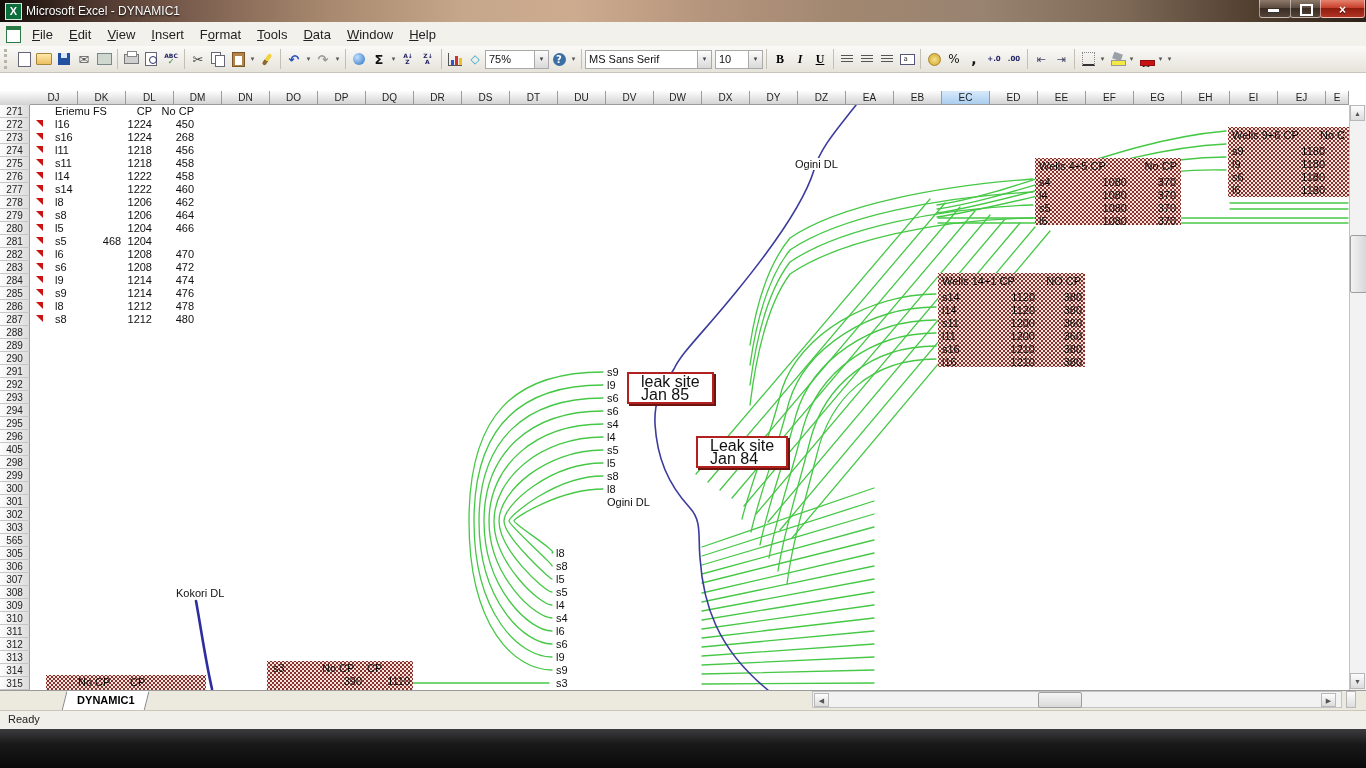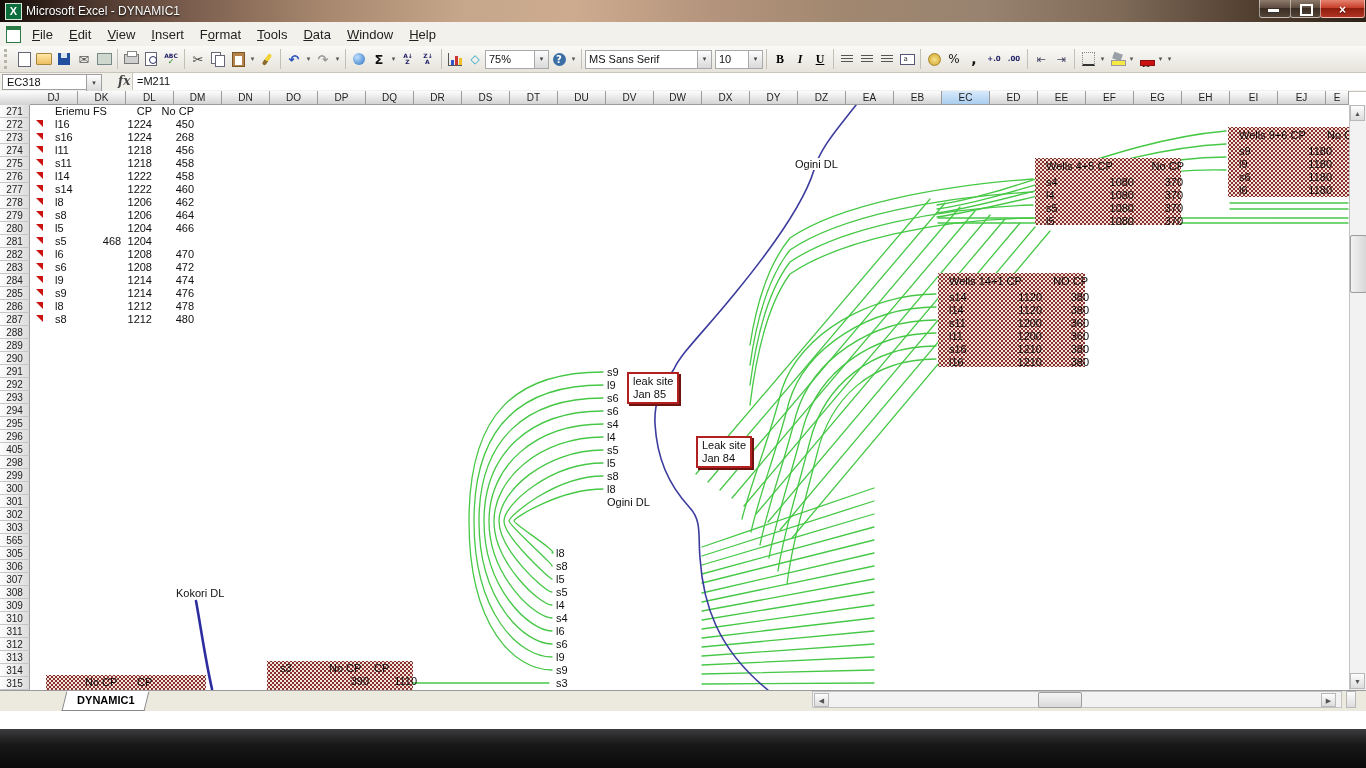--- a/index.html
+++ b/index.html
@@ -42,22 +42,22 @@
   .ch{height:14px;background:linear-gradient(#fdfdfd,#d4d4d4);border-right:1px solid #9c9c9c;border-bottom:1px solid #9c9c9c;font-size:10px;text-align:center;line-height:14px;color:#222;box-sizing:border-box;flex:none;}
   .ch.sel{background:linear-gradient(#d8eafc,#aacdee);}
   #rowhead{left:0;top:105px;width:30px;height:585px;}
   .rh{width:30px;height:13px;background:linear-gradient(90deg,#fdfdfd,#dcdcdc);border-right:1px solid #9c9c9c;border-bottom:1px solid #c6c6c6;font-size:10px;text-align:center;line-height:13px;color:#222;box-sizing:border-box;}
   #sheet{left:30px;top:105px;width:1319px;height:585px;background:#fff;overflow:hidden;}
   
   .glabel{position:absolute;font-size:11px;color:#101010;background:#fff;white-space:nowrap;line-height:12px;}
   .hatch{position:absolute;background-color:#f2e6da;
     background-image:radial-gradient(#8a3030 26%,rgba(0,0,0,0) 28%),radial-gradient(#8a3030 26%,rgba(0,0,0,0) 28%);
     background-size:4px 4px;background-position:0 0,2px 2px;color:#0d0d0d;font-size:11px;}
-  .hatch span{position:absolute;line-height:13px;white-space:nowrap;padding-left:7px;}
-  .leak{position:absolute;background:#fff;border:2px solid #b32020;box-shadow:2px 2px 0 #6d1410;font-size:11px;line-height:13px;padding:1px 4px;color:#111;white-space:nowrap;}
+  .hatch span{position:absolute;line-height:13px;white-space:nowrap;}
+  .leak{position:absolute;background:#fff;border:2px solid #b32020;box-shadow:2px 2px 0 #6d1410;font-size:16px;line-height:13px;padding:1px 12px;color:#111;white-space:nowrap;}
   .etab span{position:absolute;font-size:11px;line-height:13px;color:#101010;white-space:nowrap;}
   .tri{position:absolute;width:0;height:0;border-top:7px solid #cc1111;border-left:7px solid rgba(0,0,0,0);}
   
   #vscroll{left:1349px;top:105px;width:17px;height:585px;background:#f2f2f2;border-left:1px solid #c2c2c2;box-sizing:border-box;}
   .sbarrow{width:15px;font-size:7px;color:#555;text-align:center;background:linear-gradient(#fdfdfd,#dcdcdc);border:1px solid #b8b8b8;box-sizing:border-box;}
   #vthumb{left:1350px;top:235px;width:15px;height:56px;background:linear-gradient(90deg,#f2f2f2,#d8d8d8);border:1px solid #9d9d9d;border-radius:2px;}
   #tabrow{left:0;top:690px;width:1366px;height:20px;background:#eceadf;border-top:1px solid #9a9a9a;}
   #sheettab{left:64px;top:691px;height:18px;background:#fff;border:1px solid #888;border-top:1px solid #fff;font-size:11px;font-weight:bold;padding:0 12px;line-height:17px;color:#000;transform:skewX(-14deg);}
   #sheettab em{display:inline-block;transform:skewX(14deg);font-style:normal;}
   #hscroll{left:812px;top:691px;width:530px;height:17px;background:#f2f2f2;border:1px solid #c2c2c2;box-sizing:border-box;}
@@ -260,26 +260,20 @@
         </span>
       </div>
       <div class="tdd">▾</div>
       <div class="tbtn">
         <span style="position: relative; width: 13px; height: 14px; text-align: center;"><span style="font-size: 9px; font-weight: bold; color: rgb(34, 34, 34);">A</span><span style="position: absolute; left: 0px; bottom: 0px; width: 13px; height: 4px; background: rgb(204, 17, 17); border: 1px solid rgb(136, 17, 17);"></span></span>
       </div>
       <div class="tdd">▾</div>
       <div class="tdd">▾</div>
     </div>
 
-  <div id="fbar" class="abs">
-    <div id="namebox" class="abs">EC318</div>
-    <div id="namedd" class="abs">▾</div>
-    <div id="fxlbl" class="abs">fx</div>
-    <div id="fview" class="abs">=M211</div>
-  </div>
 
   <div id="corner" class="abs"></div>
   <div id="colhead" class="abs">
       <div class="ch" style="width: 48px;">DJ</div>
       <div class="ch" style="width: 48px;">DK</div>
       <div class="ch" style="width: 48px;">DL</div>
       <div class="ch" style="width: 48px;">DM</div>
       <div class="ch" style="width: 48px;">DN</div>
       <div class="ch" style="width: 48px;">DO</div>
       <div class="ch" style="width: 48px;">DP</div>
@@ -589,19 +583,23 @@
     
   </div>
   <div id="sheettab" class="abs"><em>DYNAMIC1</em></div>
   <div id="hscroll" class="abs">
     <div class="sbarrow" style="position:absolute;left:1px;top:1px;width:15px;height:14px;line-height:13px;">◀</div>
     <div class="sbarrow" style="position:absolute;left:508px;top:1px;width:15px;height:14px;line-height:13px;">▶</div>
   </div>
   <div id="hthumb" class="abs"></div>
   <div class="abs" style="left:1346px;top:691px;width:10px;height:17px;background:linear-gradient(#fdfdfd,#dcdcdc);border:1px solid #b8b8b8;box-sizing:border-box;"></div>
 
+  <div id="statusbar" class="abs">
+    <div class="abs" style="left:8px;top:2px;">Ready</div>
+
+  </div>
 
   <div id="taskbar" class="abs">
 
     <div id="task-icons"></div>
 
   </div>
 </div>
 
 </body></html>

